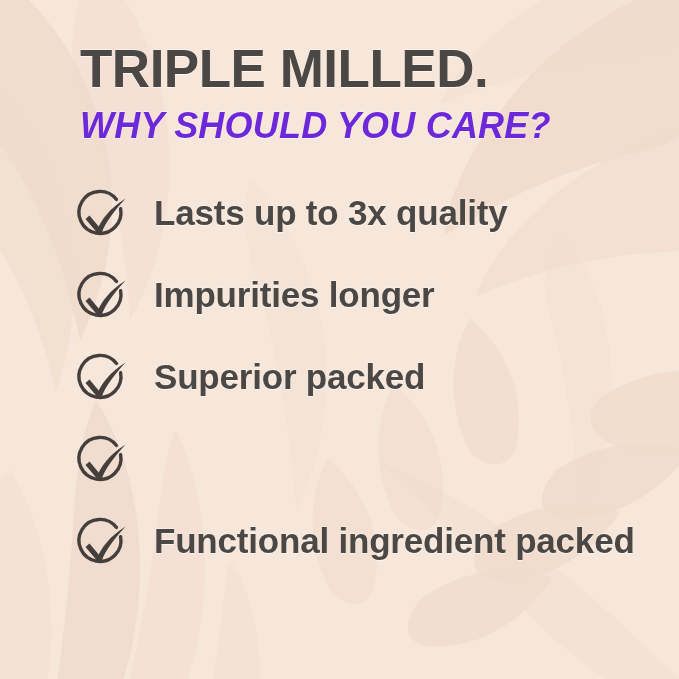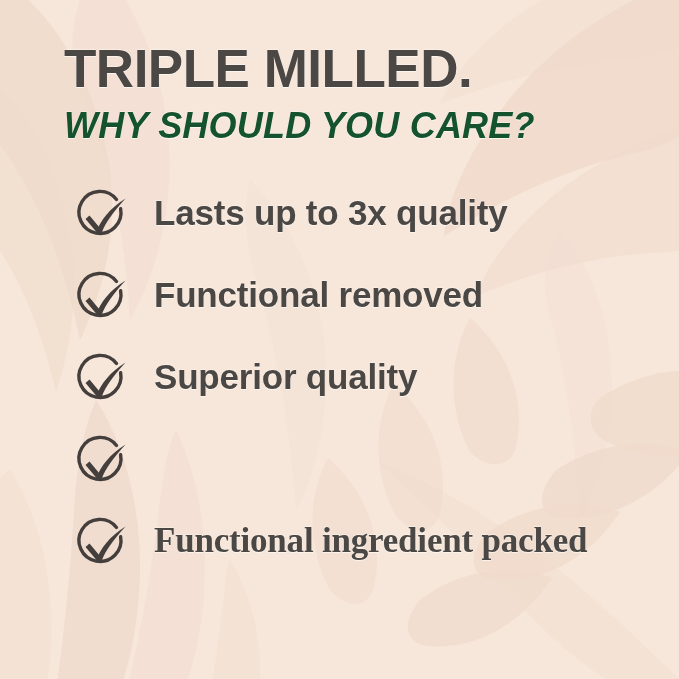--- a/index.html
+++ b/index.html
@@ -29,21 +29,21 @@
 
   
   #content {
     position: absolute;
     inset: 0;
     padding: 0;
   }
 
   .headline-block {
     position: absolute;
-    left: 64px;
+    left: 80px;
     top: 42px;
     width: 570px;
   }
 
   .title {
     margin: 0;
     font-size: 53px;
     line-height: 1.03;
     font-weight: 900;
     letter-spacing: -0.5px;
@@ -54,21 +54,21 @@
     white-space: nowrap;
   }
 
   .subtitle {
     margin: 10px 0 0 0;
     font-size: 36px;
     line-height: 1.05;
     font-weight: 700;
     font-style: italic;
     letter-spacing: 0.2px;
-    color: #14532d;
+    color: #6d28d9;
     text-transform: uppercase;
     text-shadow: 0 1px 0 rgba(255,252,248,0.75),
                  0 -1px 0 rgba(255,252,248,0.45);
     white-space: nowrap;
   }
 
   .benefits {
     position: absolute;
     left: 72px;
     top: 186px;
@@ -80,21 +80,20 @@
 
   .benefit-item {
     display: flex;
     align-items: flex-start;
     margin-bottom: 22px;
     min-height: 58px;
   }
 
   .benefit-item:last-child {
     margin-bottom: 0;
-    font-family: Liberation Serif, serif;
   }
 
   .check-icon {
     flex: 0 0 auto;
     width: 60px;
     height: 58px;
     margin-right: 22px;
     margin-top: 2px;
   }
 
@@ -185,32 +184,32 @@
       </li>
 
       <li class="benefit-item">
         <span class="check-icon">
           <svg viewBox="0 0 60 58">
             <path d="M44.5 11.5 A 21 21 0 1 0 48.6 20.6" fill="none" stroke="#443f3c" stroke-width="3.4" stroke-linecap="round"></path>
             <path d="M17.5 27.5 L 27.5 39.5 L 30 35 L 30 44 L 24.5 44 L 13.5 31 Z" fill="#443f3c"></path>
             <path d="M24.5 44 C 28 33, 38 20, 53.5 10.5 C 41 24, 33.5 35, 30 44 Z" fill="#443f3c"></path>
           </svg>
         </span>
-        <span class="benefit-text">Functional removed</span>
-      </li>
-
-      <li class="benefit-item">
-        <span class="check-icon">
-          <svg viewBox="0 0 60 58">
-            <path d="M44.5 11.5 A 21 21 0 1 0 48.6 20.6" fill="none" stroke="#443f3c" stroke-width="3.4" stroke-linecap="round"></path>
-            <path d="M17.5 27.5 L 27.5 39.5 L 30 35 L 30 44 L 24.5 44 L 13.5 31 Z" fill="#443f3c"></path>
-            <path d="M24.5 44 C 28 33, 38 20, 53.5 10.5 C 41 24, 33.5 35, 30 44 Z" fill="#443f3c"></path>
-          </svg>
-        </span>
-        <span class="benefit-text">Superior quality</span>
+        <span class="benefit-text">Impurities longer</span>
+      </li>
+
+      <li class="benefit-item">
+        <span class="check-icon">
+          <svg viewBox="0 0 60 58">
+            <path d="M44.5 11.5 A 21 21 0 1 0 48.6 20.6" fill="none" stroke="#443f3c" stroke-width="3.4" stroke-linecap="round"></path>
+            <path d="M17.5 27.5 L 27.5 39.5 L 30 35 L 30 44 L 24.5 44 L 13.5 31 Z" fill="#443f3c"></path>
+            <path d="M24.5 44 C 28 33, 38 20, 53.5 10.5 C 41 24, 33.5 35, 30 44 Z" fill="#443f3c"></path>
+          </svg>
+        </span>
+        <span class="benefit-text">Superior packed</span>
       </li>
 
       <li class="benefit-item">
         <span class="check-icon">
           <svg viewBox="0 0 60 58">
             <path d="M44.5 11.5 A 21 21 0 1 0 48.6 20.6" fill="none" stroke="#443f3c" stroke-width="3.4" stroke-linecap="round"></path>
             <path d="M17.5 27.5 L 27.5 39.5 L 30 35 L 30 44 L 24.5 44 L 13.5 31 Z" fill="#443f3c"></path>
             <path d="M24.5 44 C 28 33, 38 20, 53.5 10.5 C 41 24, 33.5 35, 30 44 Z" fill="#443f3c"></path>
           </svg>
         </span>

